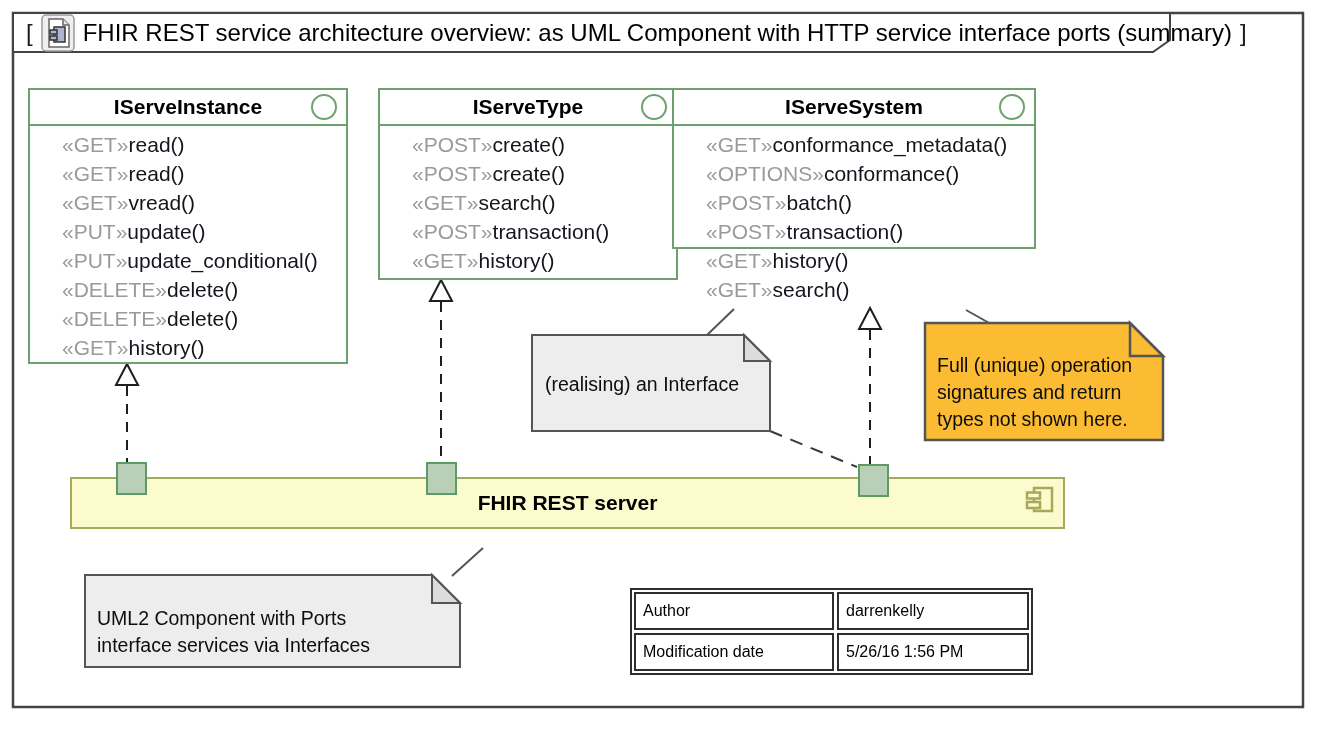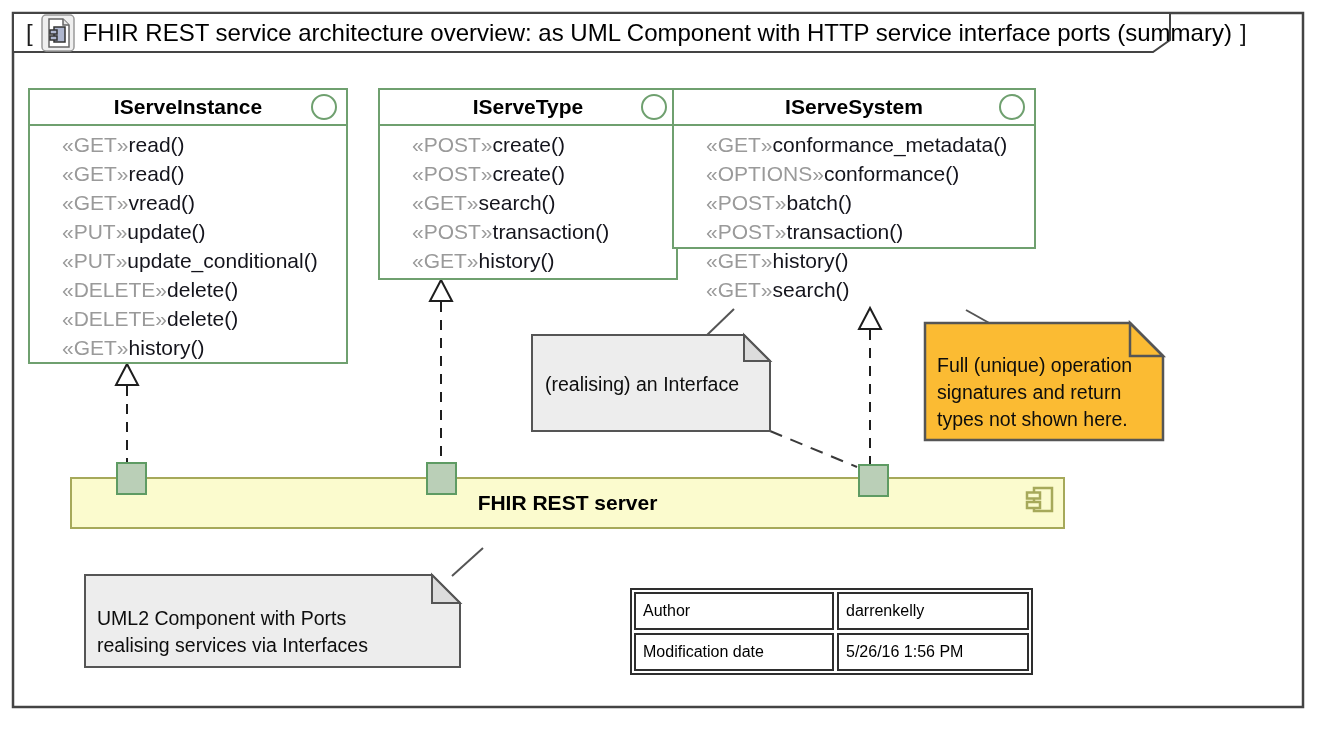--- a/index.html
+++ b/index.html
@@ -178,21 +178,21 @@
   <div class="note-text" id="port-note-text">
     <div>(realising) an Interface</div>
   </div>
   <div class="note-text" id="signature-note-text">
     <div>Full (unique) operation</div>
     <div>signatures and return</div>
     <div>types not shown here.</div>
   </div>
   <div class="note-text" id="component-note-text">
     <div>UML2 Component with Ports</div>
-    <div>realising services via Interfaces</div>
+    <div>interface services via Interfaces</div>
   </div>
 
   <div class="props">
     <div class="props-grid">
       <div class="props-cell">Author</div>
       <div class="props-cell">darrenkelly</div>
       <div class="props-cell">Modification date</div>
       <div class="props-cell">5/26/16 1:56 PM</div>
     </div>
   </div>

